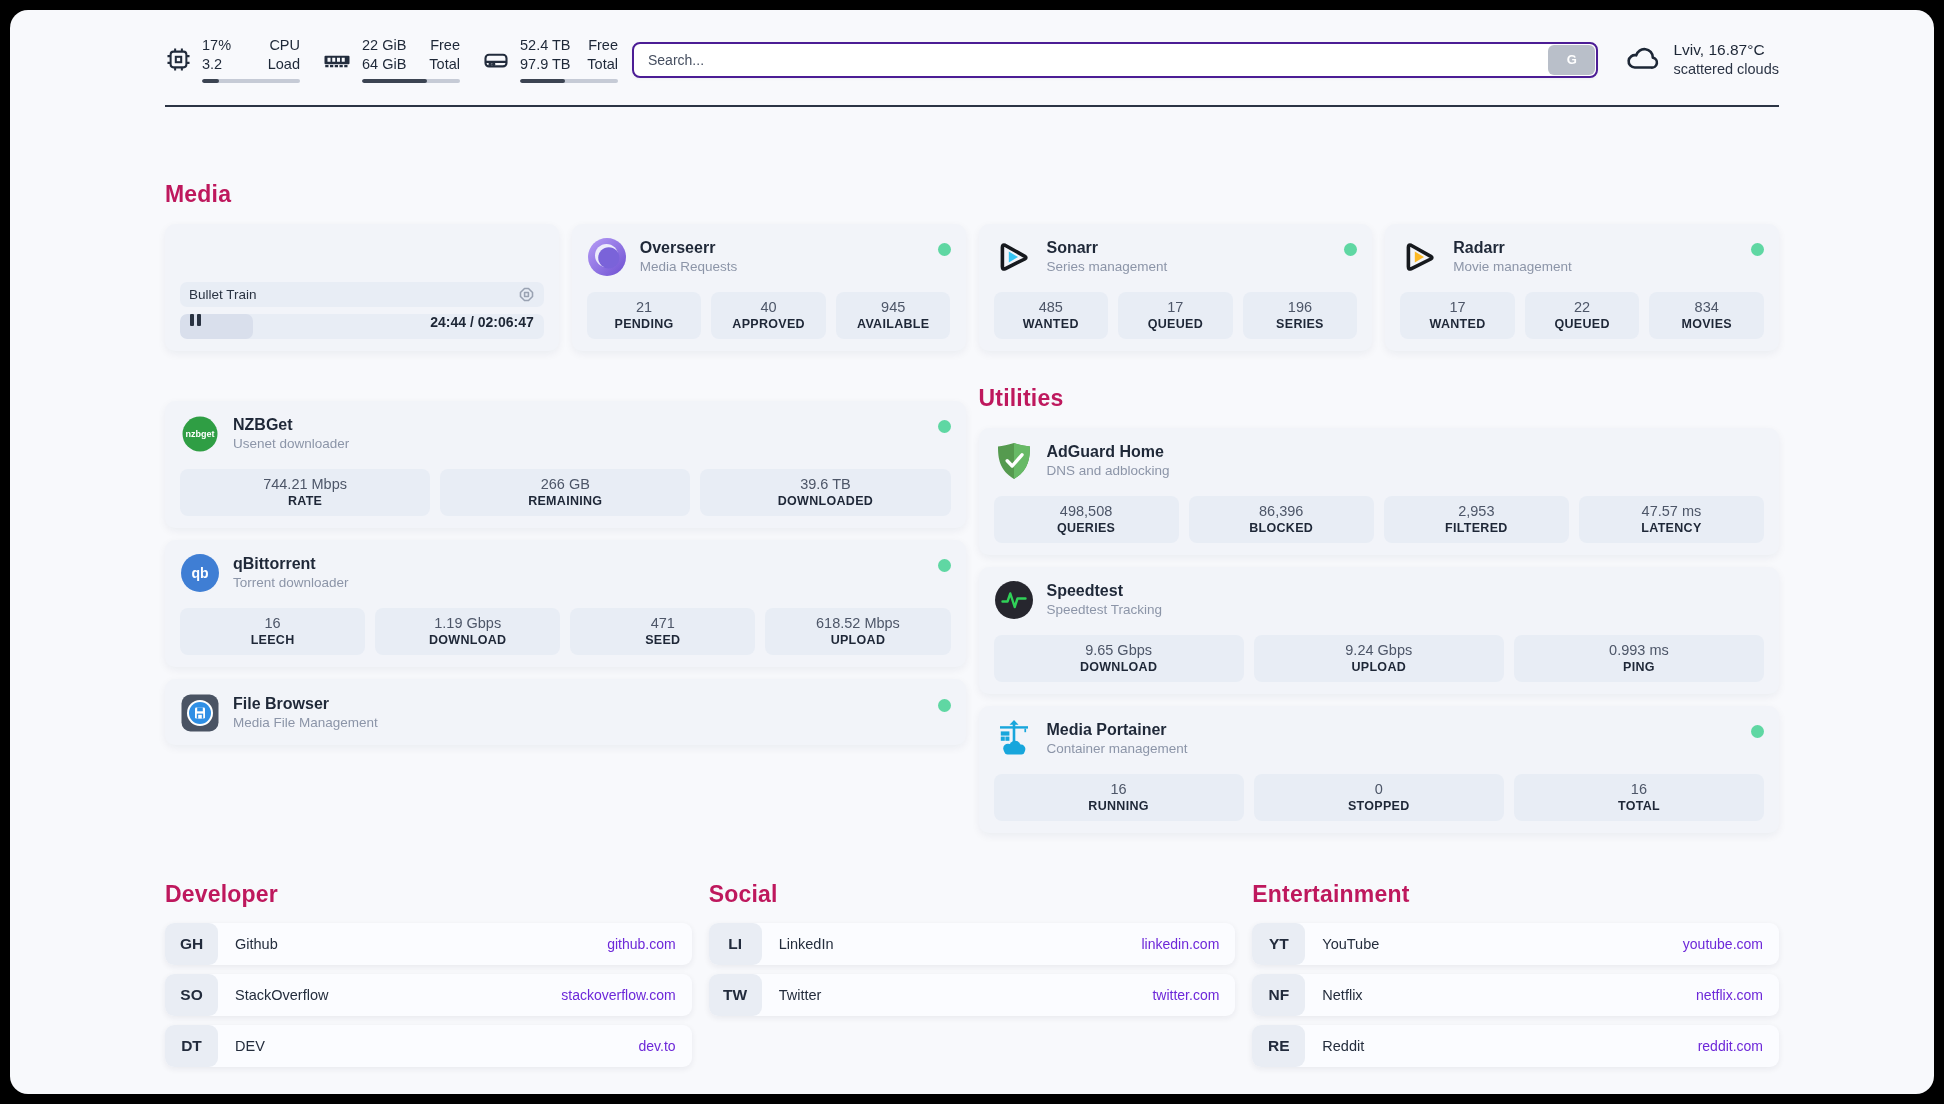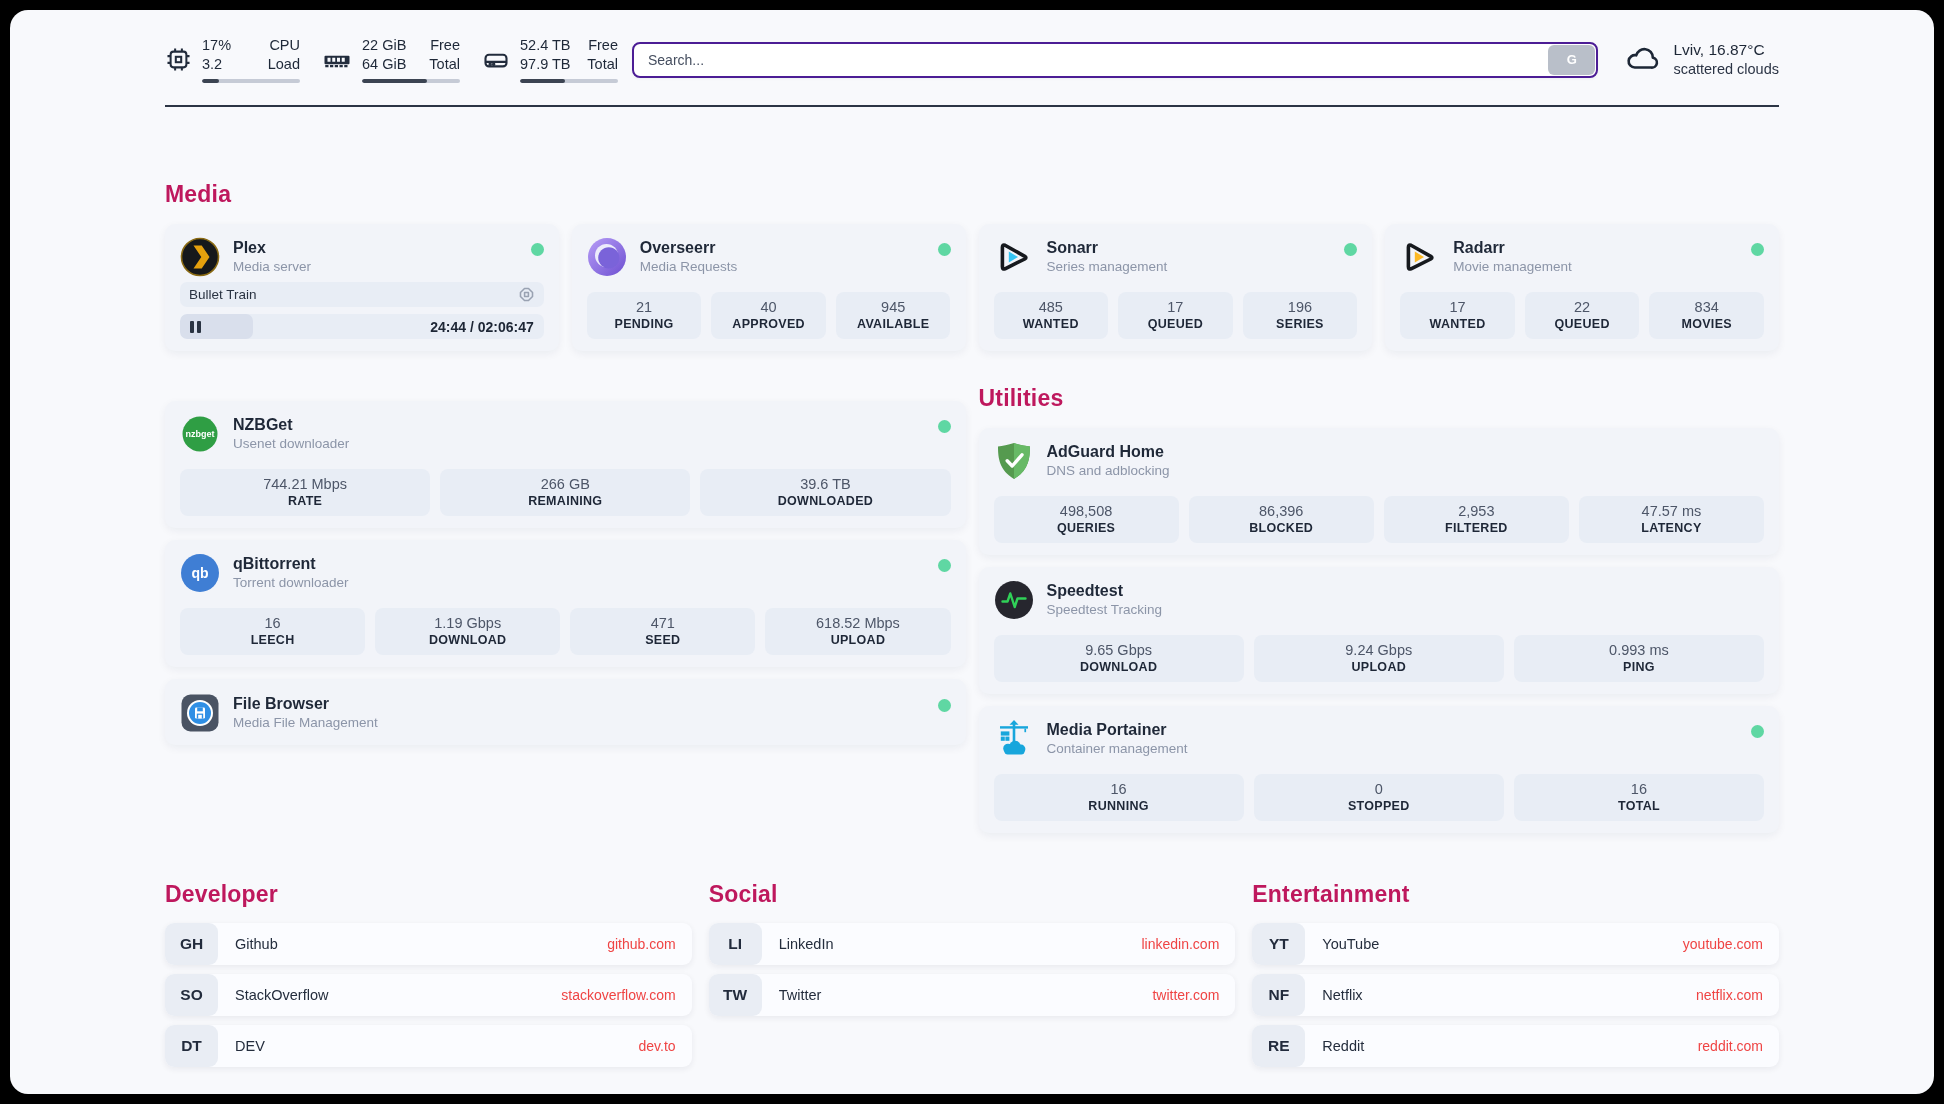--- a/index.html
+++ b/index.html
@@ -59,35 +59,35 @@
   .stat{flex:1;background:#e8edf5;border-radius:8px;text-align:center;padding:7px 2px 8px 2px;}
   .stat-val{font-size:14.5px;color:#4d5668;}
   .stat-label{font-size:12.5px;font-weight:700;color:#1e2737;margin-top:2px;letter-spacing:.3px;}
 
   
   .player-row{background:#e8edf5;border-radius:7px;height:25px;display:flex;align-items:center;
     justify-content:space-between;padding:0 9px;margin-top:auto;}
   .player-title{font-size:13.5px;color:#2a3342;font-weight:500;}
   .gear{display:flex;align-items:center;cursor:pointer;}
   .player-bar{background:#e8edf5;border-radius:7px;height:25px;margin-top:7px;position:relative;
-    display:flex;align-items:center;overflow:hidden;}
+    display:flex;overflow:hidden;}
   .player-progress{position:absolute;left:0;top:0;bottom:0;background:#d9dfec;border-radius:7px;}
   .pause{position:relative;margin-left:10px;display:flex;gap:3.5px;cursor:pointer;}
   .pause span{width:3.5px;height:12px;background:#2a3342;border-radius:1px;display:block;}
   .player-time{position:relative;margin-left:auto;margin-right:10px;font-size:14px;font-weight:700;color:#1d2635;}
 
   
   .links-grid{display:grid;grid-template-columns:repeat(3,1fr);gap:17px;margin-top:48px;align-items:start;}
   .link-stack{display:flex;flex-direction:column;gap:9px;margin-top:15px;}
   .link-row{height:42px;background:#fbfcff;border-radius:9px;box-shadow:0 2px 6px rgba(25,35,60,.07);
     display:flex;align-items:center;cursor:pointer;}
   .link-badge{width:53px;align-self:stretch;background:#e9edf4;border-radius:9px;display:flex;
     align-items:center;justify-content:center;font-size:15.5px;font-weight:600;color:#222b3c;flex:none;}
   .link-name{margin-left:17px;font-size:14.5px;color:#242d3d;}
-  .link-url{margin-left:auto;margin-right:16px;font-size:14px;color:#ef4444;}
+  .link-url{margin-left:auto;margin-right:16px;font-size:14px;color:#6d28d9;}
 </style>
 </head>
 <body>
 
 <div class="page">
   <div class="content">
     <div class="topbar">
       <div class="metrics" id="metrics">
           <div class="metric">
             <span class="metric-icon">
@@ -185,33 +185,20 @@
           <div class="weather-l2">scattered clouds</div>
         </div>
       </div>
     </div>
     <div class="divider"></div>
 
     <div id="media-section">
         <div class="section-title">Media</div>
         <div class="media-grid">
           <div class="card card-tall">
-            <div class="card-head">
-              <span class="svc-icon">
-                <svg width="40" height="40" viewBox="0 0 40 40">
-                  <circle cx="20" cy="20" r="18.5" fill="#16181b" stroke="#8a6a14" stroke-width="1.6"></circle>
-                  <path d="M13.5 8.5h8.2L29.5 20l-7.8 11.5h-8.2L21.3 20z" fill="#e5a00d"></path>
-                </svg>
-              </span>
-              <div>
-                <div class="svc-name">Plex</div>
-                <div class="svc-sub">Media server</div>
-              </div>
-              <span class="dot" style="background: rgb(95, 215, 163);"></span>
-            </div>
             <div class="player-row">
               <span class="player-title">Bullet Train</span>
               <span class="gear">
                 <svg width="17" height="17" viewBox="0 0 24 24" fill="none" stroke="#99a2b2" stroke-width="2.2" stroke-linejoin="round">
                   <path d="M9.2 3.5h5.6l5.7 5.7v5.6l-5.7 5.7H9.2l-5.7-5.7V9.2z"></path>
                   <rect x="9.3" y="9.3" width="5.4" height="5.4"></rect>
                 </svg>
               </span>
             </div>
             <div class="player-bar">

